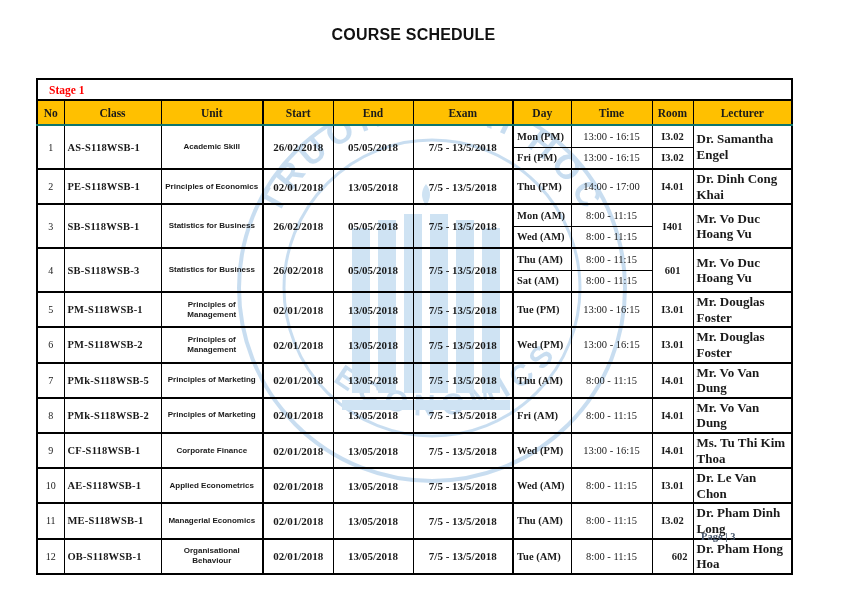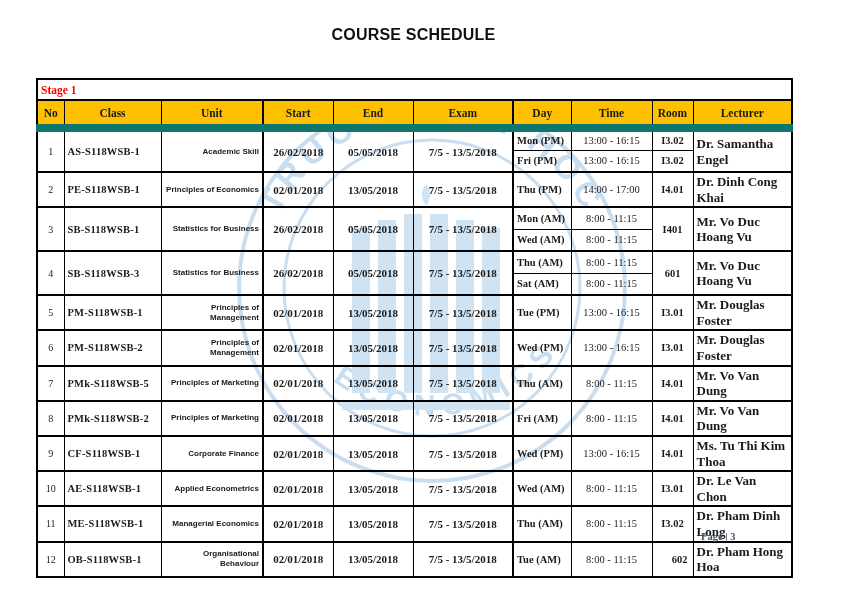--- a/index.html
+++ b/index.html
@@ -20,31 +20,31 @@
   table.sched{
     position:absolute;left:36px;top:78px;width:755px;z-index:1;
     border-collapse:collapse;table-layout:fixed;background:transparent;
   }
   table.sched{border:2.5px solid #000;}
   .sched td,.sched th{border:1px solid #000;padding:1px 3px;color:#1a1a1a;overflow:hidden;}
   .sched td.rt{border-top:2px solid #000;}
   .sched .vl{border-left:2.5px solid #000;}
   .stage-row td{
     background:#fff;border-bottom:2px solid #000;height:17px;
-    font-weight:bold;font-size:11.5px;color:#FF0000;text-align:left;padding-left:3px;
+    font-weight:bold;font-size:11.5px;color:#FF0000;text-align:left;padding-left:11px;
   }
   .sched th{
     background:#FFC000;height:21px;font-weight:bold;font-size:11.5px;text-align:center;
-    border-bottom:8px solid #0f766e;
+    border-bottom:2px solid #0f766e;
   }
   .sched tbody tr{height:22px;}
   .c-no{text-align:center;font-size:10px;}
   .c-class{text-align:left;padding-left:9px;font-size:10.5px;font-weight:bold;letter-spacing:0.2px;}
   .c-unit{
-    text-align:right;padding-left:5px;
+    text-align:center;padding-left:5px;
     font-family:"Liberation Sans","DejaVu Sans",sans-serif;
     font-size:8px;font-weight:bold;line-height:1.25;margin-top:32px;
   }
   .c-start,.c-end,.c-exam{text-align:center;font-size:11px;font-weight:bold;}
   .c-day{text-align:left;padding-left:8px;font-size:10.5px;font-weight:bold;}
   .c-time{text-align:center;padding-left:8px;font-size:10.5px;font-weight:normal;}
   .c-room{text-align:center;font-size:10.5px;font-weight:bold;}
   .c-lect{text-align:left;padding-left:6px;font-size:13px;font-weight:bold;line-height:1.2;}
   .red{color:#FF0000;}
   .page-footer{

